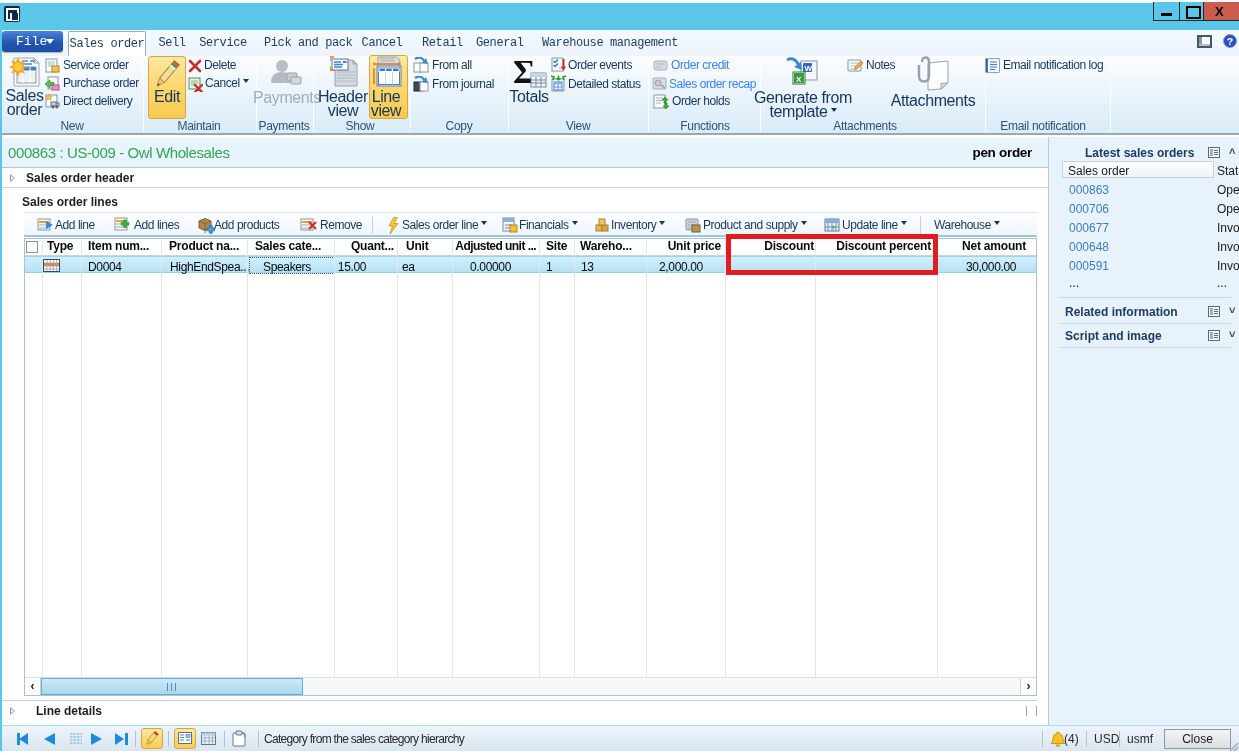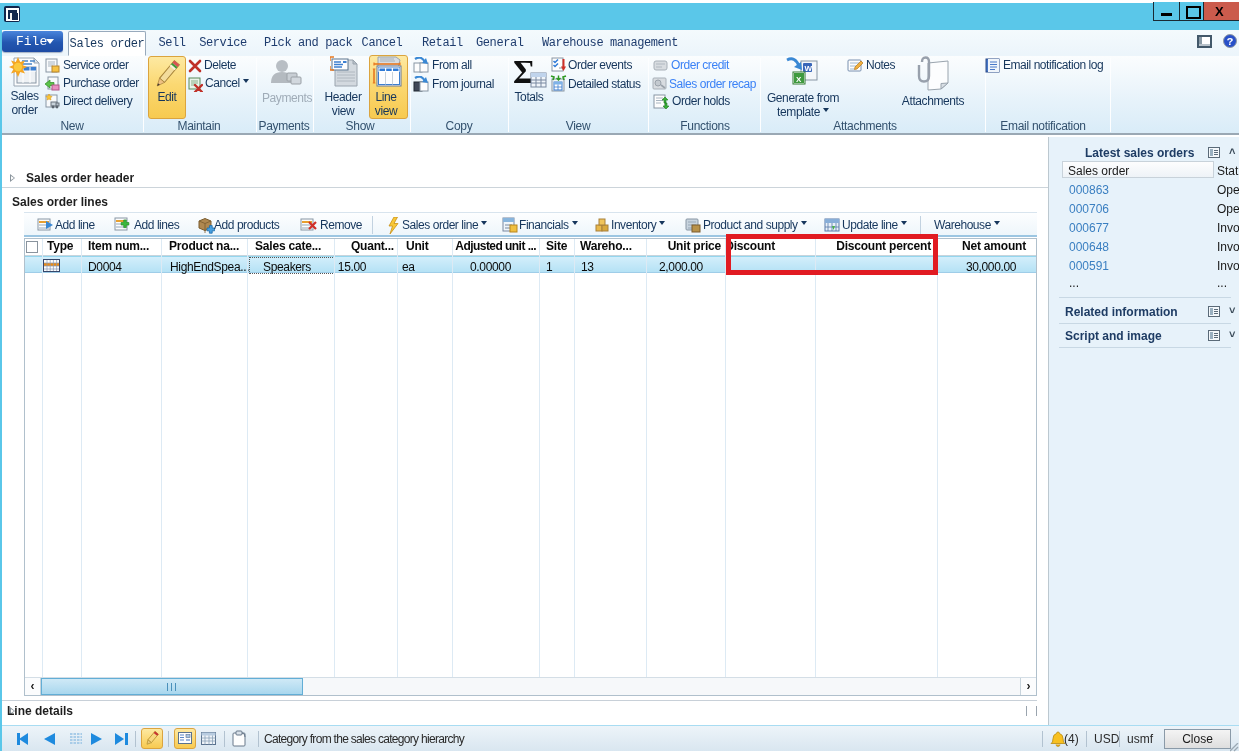--- a/index.html
+++ b/index.html
@@ -34,21 +34,21 @@
 .tr-ic1:before { content:""; position:absolute; left:0; top:0; width:3px; height:7px; background:#8a9aa6; }
 .tr-ic1:after { content:""; position:absolute; left:0; bottom:0; width:11px; height:2px; background:#b8c2ca; }
 .tr-ic2 { position:absolute; left:1221px; top:4px; width:14px; height:14px; border-radius:50%; background:#2850c8; border:1px solid #909aa4; color:#fff; font-size:11px; font-weight:bold; text-align:center; line-height:14px; }
 
 
 .ribbon { position:absolute; left:2px; top:56px; width:1237px; height:79px; background:linear-gradient(#fbfdfe, #e6f2fa 60%, #d9ecf8); border-bottom:2px solid #9aa8b4; }
 .rsep { position:absolute; top:58px; height:74px; width:1px; background:#c6d9e8; border-right:1px solid #fdfeff; }
 .rlabel { position:absolute; top:119px; font-size:12px; letter-spacing:-0.3px; color:#33516e; text-align:center; white-space:nowrap; }
 .rtext { position:absolute; font-size:12px; letter-spacing:-0.45px; color:#16365c; white-space:nowrap; }
 .rtext.gray { color:#3b82f6; }
-.bigtext { position:absolute; font-size:12px; letter-spacing:-0.4px; color:#16365c; text-align:center; line-height:14px; white-space:nowrap; }
+.bigtext { position:absolute; font-size:16px; letter-spacing:-0.4px; color:#16365c; text-align:center; line-height:14px; white-space:nowrap; }
 .bigtext.gray { color:#a0acb8; }
 .ylw { position:absolute; background:linear-gradient(#fde9a2, #fbd872 45%, #f7ca50); border:1px solid #dba43e; border-radius:3px; }
 .darr { display:inline-block; width:0; height:0; border:3.5px solid transparent; border-top:4px solid #16365c; vertical-align:middle; margin-left:3px; margin-bottom:2px; }
 .crumb { position:absolute; left:2px; top:138px; width:1046px; height:30px; background:#e8f4fb; border-bottom:1px solid #bcc4cc; }
 .crumbtext { position:absolute; left:6px; top:6px; font-size:15px; letter-spacing:-0.4px; color:#33a457; }
 .penorder { position:absolute; left:860px; top:7px; width:170px; text-align:right; font-size:13.5px; letter-spacing:-0.3px; font-weight:bold; color:#000; }
 .soh { position:absolute; left:2px; top:168px; width:1046px; height:20px; background:#fff; border-bottom:1px solid #ccd4da; }
 .sectext { font-size:12px; font-weight:bold; color:#1e1e1e; white-space:nowrap; }
 .tri-r { position:absolute; width:0; height:0; border-left:5px solid #8a949c; border-top:4px solid transparent; border-bottom:4px solid transparent; }
 .tri-r:before { content:""; position:absolute; left:-4px; top:-2.5px; width:0; height:0; border-left:3px solid #fff; border-top:2.5px solid transparent; border-bottom:2.5px solid transparent; }
@@ -315,24 +315,28 @@
     <svg class="abs" style="left:985px; top:58px;" width="16" height="15" viewBox="0 0 16 15">
       <rect x="1" y="1" width="13" height="13" fill="#4878c8" stroke="#2a4a88"></rect>
       <rect x="3" y="1" width="11" height="13" fill="#f0f5fb"></rect>
       <path d="M5 4 h7 M5 6.5 h7 M5 9 h7 M5 11.5 h5" stroke="#4878c8" stroke-width="1"></path>
     </svg>
     <div class="rtext" style="left:1003px; top:58px;">Email notification log</div>
     <div class="rlabel" style="left:993px; width:100px;">Email notification</div>
     <div class="rsep" style="left:1110px;"></div>
   </div>
 
+  <div class="crumb">
+    <div class="crumbtext">000863 : US-009 - Owl Wholesales</div>
+    <div class="penorder">pen order</div>
+  </div>
   <div class="soh"></div>
   <div class="tri-r" style="left:10px; top:174px;"></div>
   <div class="abs sectext" style="left:26px; top:171px;">Sales order header</div>
-  <div class="abs sectext" style="left:12px; top:195px;">Sales order lines</div>
+  <div class="abs sectext" style="left:22px; top:195px;">Sales order lines</div>
 
   <div class="toolbar" id="toolbar">
     <svg class="abs" style="left:13px; top:5px;" width="17" height="14" viewBox="0 0 17 14">
       <rect x="1" y="1" width="12" height="11" fill="#fdfdfd" stroke="#8896a4"></rect>
       <path d="M2 4 h10" stroke="#e8a030" stroke-width="2"></path>
       <path d="M2 7 h10 M2 10 h10" stroke="#b8c4d0" stroke-width="1.4"></path>
       <polygon points="9,3 16,7 9,11" fill="#3a88d4"></polygon>
     </svg>
     <div class="tbtext" style="left:31px;">Add line</div>
     <svg class="abs" style="left:90px; top:4px;" width="18" height="16" viewBox="0 0 18 16">
@@ -395,21 +399,21 @@
     <div class="gh" style="left:22px;">Type</div>
     <div class="gh" style="left:63px;">Item num...</div>
     <div class="gh" style="left:144px;">Product na...</div>
     <div class="gh" style="left:230px;">Sales cate...</div>
     <div class="gh ghr" style="left:285px; width:84px;">Quant...</div>
     <div class="gh" style="left:381px;">Unit</div>
     <div class="gh ghr" style="left:430px; width:81px; letter-spacing:-0.55px;">Adjusted unit ...</div>
     <div class="gh" style="left:521px;">Site</div>
     <div class="gh" style="left:555px;">Wareho...</div>
     <div class="gh ghr" style="left:616px; width:80px;">Unit price</div>
-    <div class="gh ghr" style="left:670px; width:80px;">Discount</div>
+    <div class="gh ghr" style="left:709px; width:80px;">Discount</div>
     <div class="gh ghr" style="left:796px; width:110px;">Discount percent</div>
     <div class="gh ghr" style="left:926px; width:75px;">Net amount</div>
     <div class="gheadline"></div>
     <div class="selrow">
       <svg class="abs" style="left:18px; top:2px;" width="17" height="13" viewBox="0 0 17 13">
         <rect x="0.5" y="0.5" width="16" height="12" fill="#fdfdfd" stroke="#35476b"></rect>
         <rect x="1" y="4" width="15" height="3" fill="#f08c10"></rect>
         <path d="M1 4 h15 M1 7 h15 M1 10 h15 M4 1 v11 M7.2 1 v11 M10.4 1 v11 M13.6 1 v11" stroke="#8a9ab4" stroke-width="0.7"></path>
       </svg>
       <div class="cell" style="left:63px;">D0004</div>
@@ -441,21 +445,21 @@
       <div class="abs" style="left:0; top:0; width:16px; height:17px; background:#fbfcfd; border-right:1px solid #c8d4dc; color:#1a1a1a; font-size:12px; font-weight:bold; text-align:center; line-height:16px;">‹</div>
       <div class="abs" style="left:16px; top:0; width:262px; height:17px; background:linear-gradient(#cfe9f6,#a9d7ee); border:1px solid #62aed6;"></div>
       <div class="abs" style="left:142px; top:5px; width:9px; height:8px; border-left:1px solid #4a90ba; border-right:1px solid #4a90ba;"></div>
       <div class="abs" style="left:146px; top:5px; width:1px; height:8px; background:#4a90ba;"></div>
       <div class="abs" style="right:0; top:0; width:16px; height:17px; background:#fbfcfd; border-left:1px solid #c8d4dc; color:#1a1a1a; font-size:12px; font-weight:bold; text-align:center; line-height:16px;">›</div>
     </div>
   </div>
 
   <div class="linedet"></div>
   <div class="tri-r" style="left:10px; top:707px;"></div>
-  <div class="abs sectext" style="left:7px; top:704px;">Line details</div>
+  <div class="abs sectext" style="left:36px; top:704px;">Line details</div>
   <div class="abs" style="left:1026px; top:706px; width:1px; height:10px; background:#9aa4ae;"></div>
   <div class="abs" style="left:1036px; top:706px; width:1px; height:10px; background:#9aa4ae;"></div>
 
   <div class="statusbar" id="statusbar">
     <div class="navtri" style="left:17px; top:7px; border-top:6px solid transparent; border-bottom:6px solid transparent; border-right:9px solid #1e8ade;"></div>
     <div class="abs" style="left:15px; top:7px; width:3px; height:12px; background:#1e8ade;"></div>
     <div class="navtri" style="left:42px; top:7px; border-top:6px solid transparent; border-bottom:6px solid transparent; border-right:11px solid #1e8ade;"></div>
     <svg class="abs" style="left:67px; top:7px;" width="14" height="12" viewBox="0 0 14 12">
       <path d="M1 1 h12 M1 4 h12 M1 7 h12 M1 10 h12" stroke="#a8cce8" stroke-width="2" stroke-dasharray="2.5 1"></path>
     </svg>

